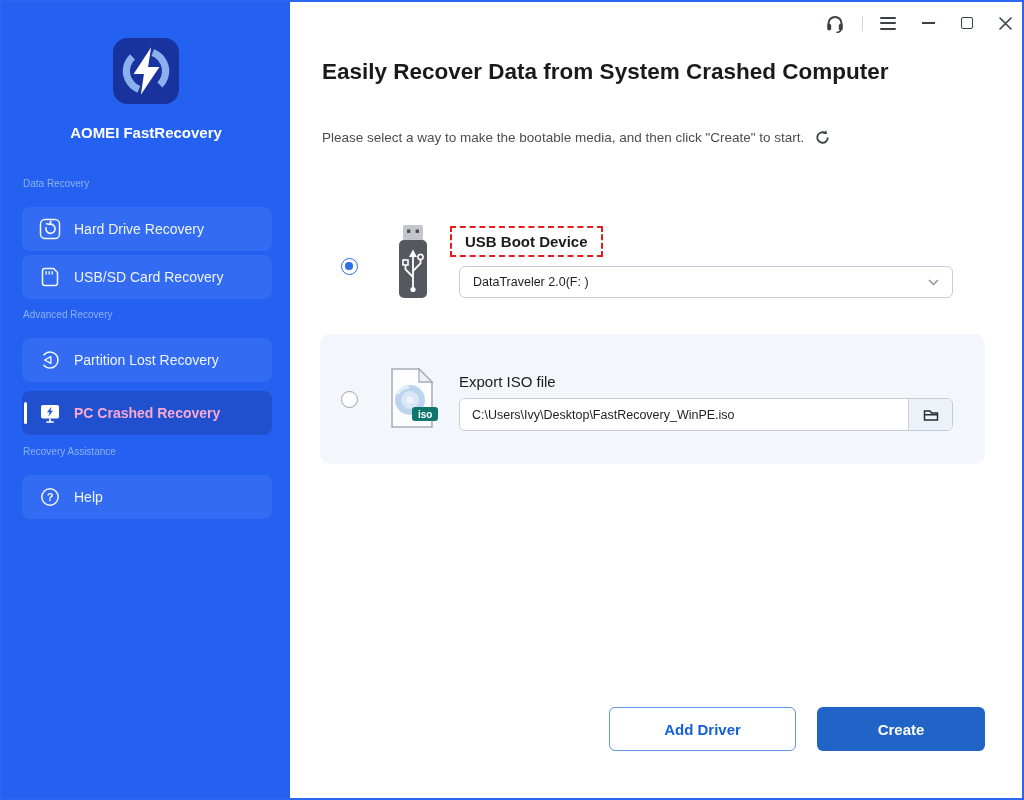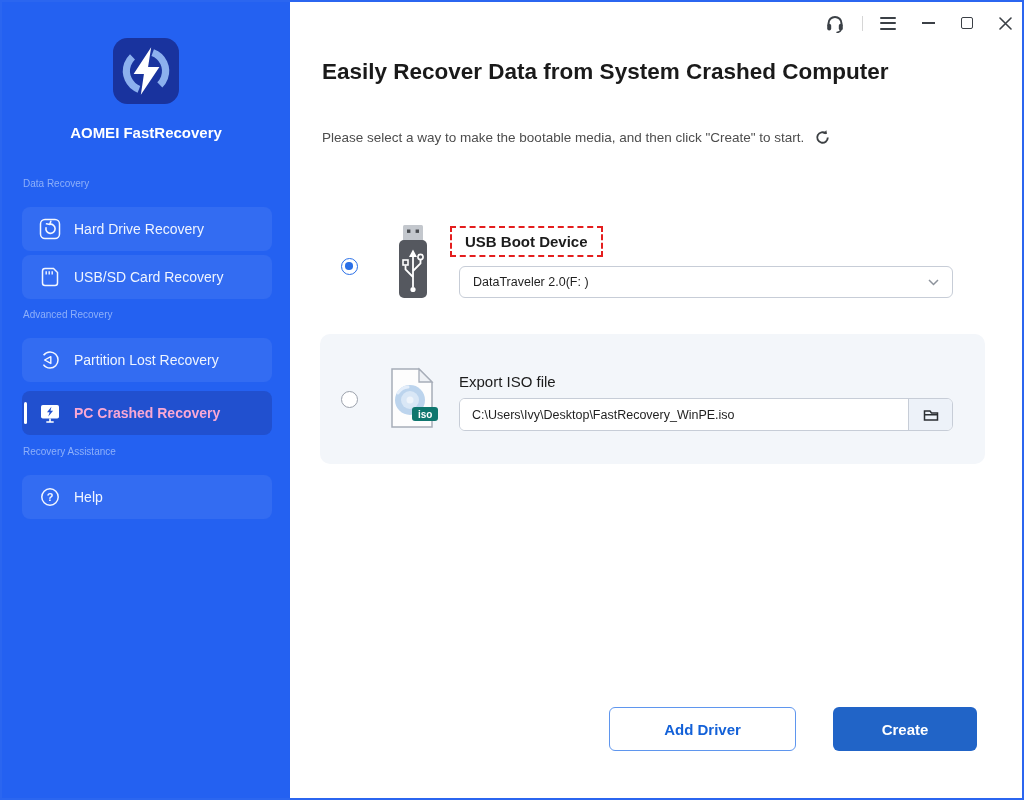--- a/index.html
+++ b/index.html
@@ -44,21 +44,21 @@
   .radio-iso { left:21px; top:57px; }
   .iso-icon { position:absolute; left:68px; top:33px; width:48px; height:62px; }
   .iso-badge { position:absolute; left:24px; top:40px; background:#0f766e; color:#fff; font-size:10px; font-weight:700; padding:1.5px 6px; border-radius:3px; }
   .iso-label { position:absolute; left:139px; top:39px; font-size:15px; font-weight:400; color:#1c1c1c; }
   .iso-input-group { position:absolute; left:139px; top:64px; width:494px; height:33px; display:flex; border:1px solid #c7cdd7; border-radius:6px; background:#fff; overflow:hidden; }
   .iso-input-group input { flex:1; border:none; outline:none; padding:0 12px; font-size:12.5px; color:#1f1f1f; font-family:"Liberation Sans", sans-serif; background:#fff; }
   .browse-btn { width:44px; border:none; border-left:1px solid #c7cdd7; background:#edf2f9; display:flex; align-items:center; justify-content:center; cursor:pointer; }
 
   .btn { position:absolute; top:705px; height:44px; border-radius:6px; font-size:15px; font-weight:700; font-family:"Liberation Sans", sans-serif; cursor:pointer; }
   .btn-add { left:319px; width:187px; background:#ffffff; border:1px solid #5f96ee; color:#1361d8; }
-  .btn-create { left:527px; width:144px; background:#2164c7; border:none; color:#ffffff;margin-left:16px; }
+  .btn-create { left:527px; width:168px; background:#2164c7; border:none; color:#ffffff; }
 </style>
 </head>
 <body>
 
 <div class="window">
 
   <div class="sidebar">
     <div class="logo-wrap">
       <svg width="66" height="66" viewBox="0 0 64 64">
         <rect width="64" height="64" rx="14" fill="#19339e"></rect>

